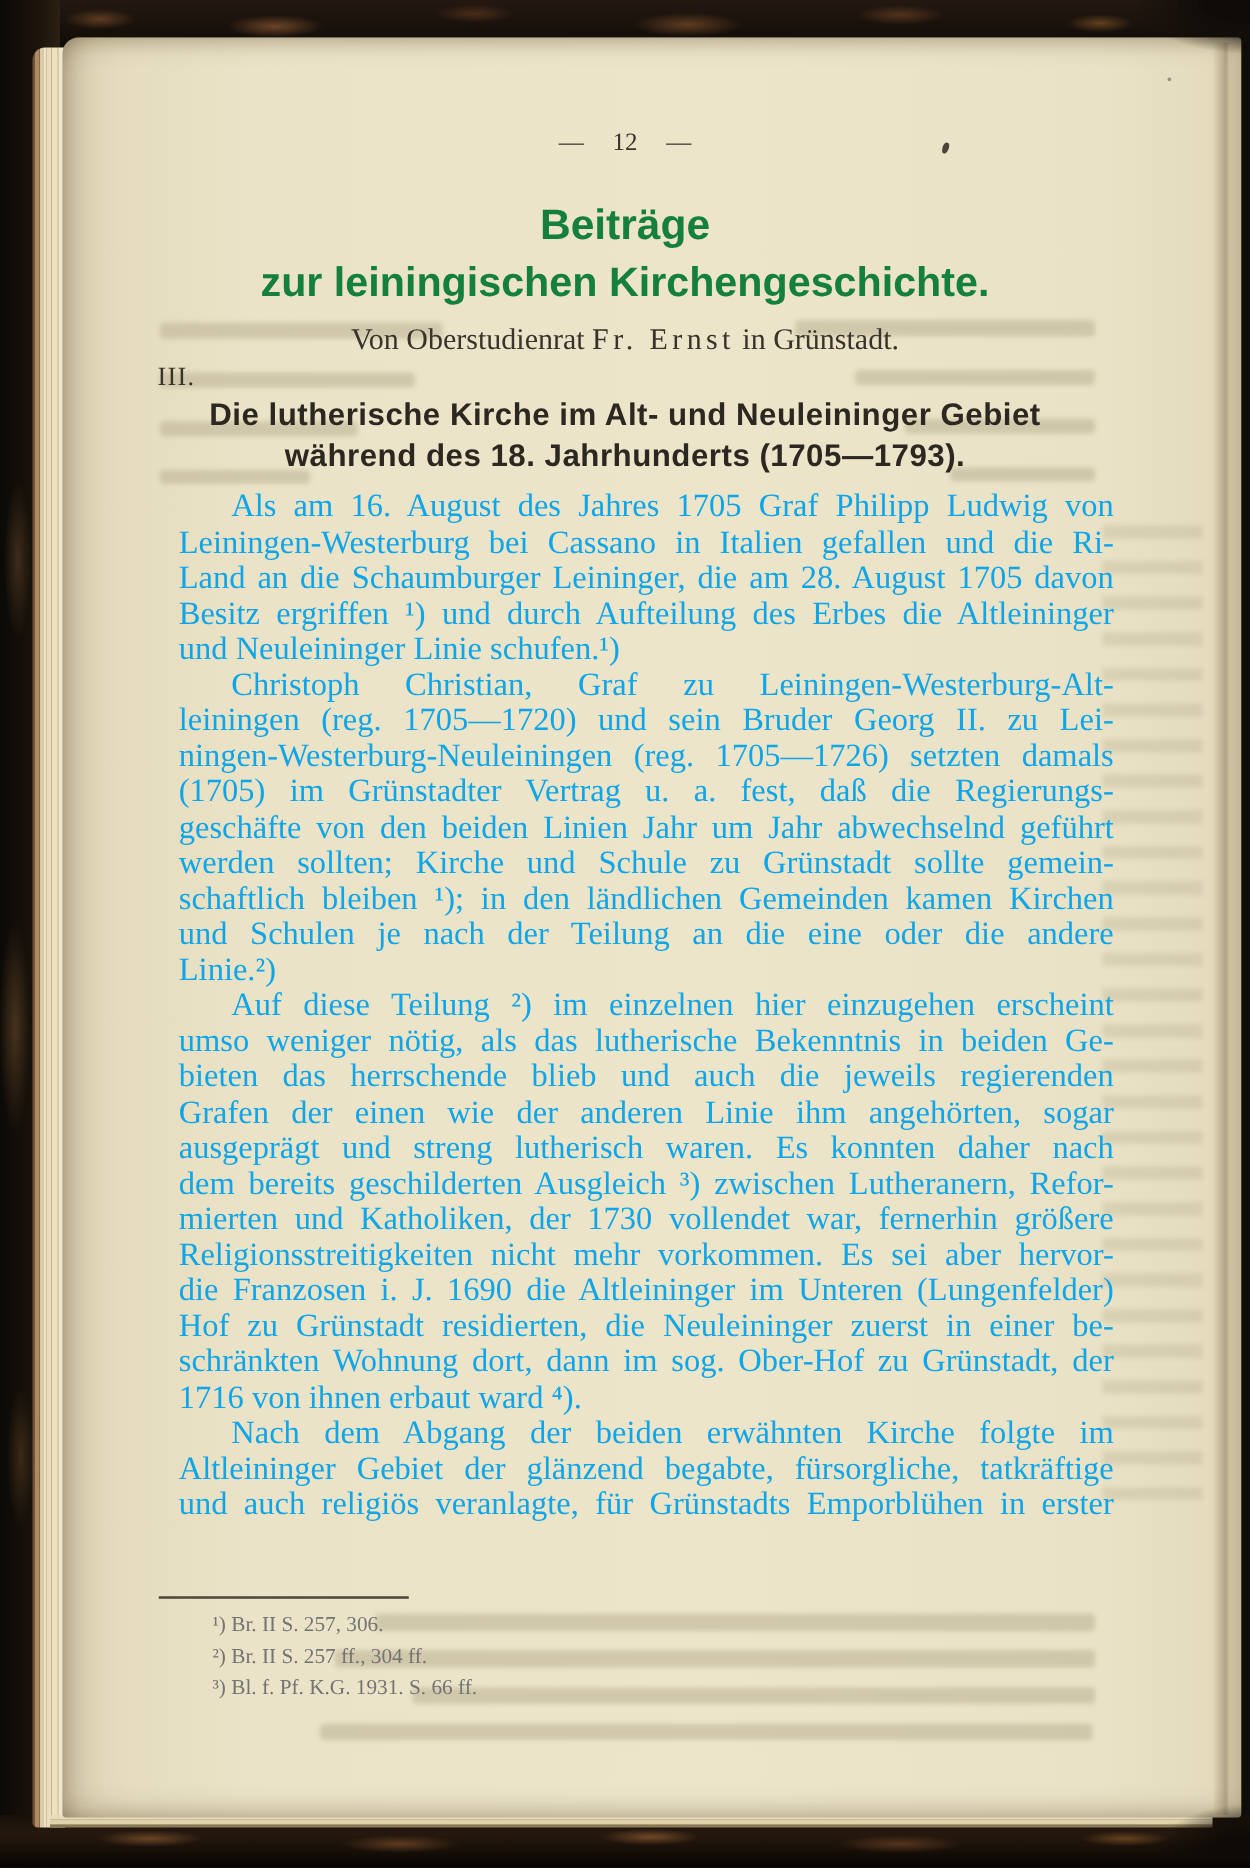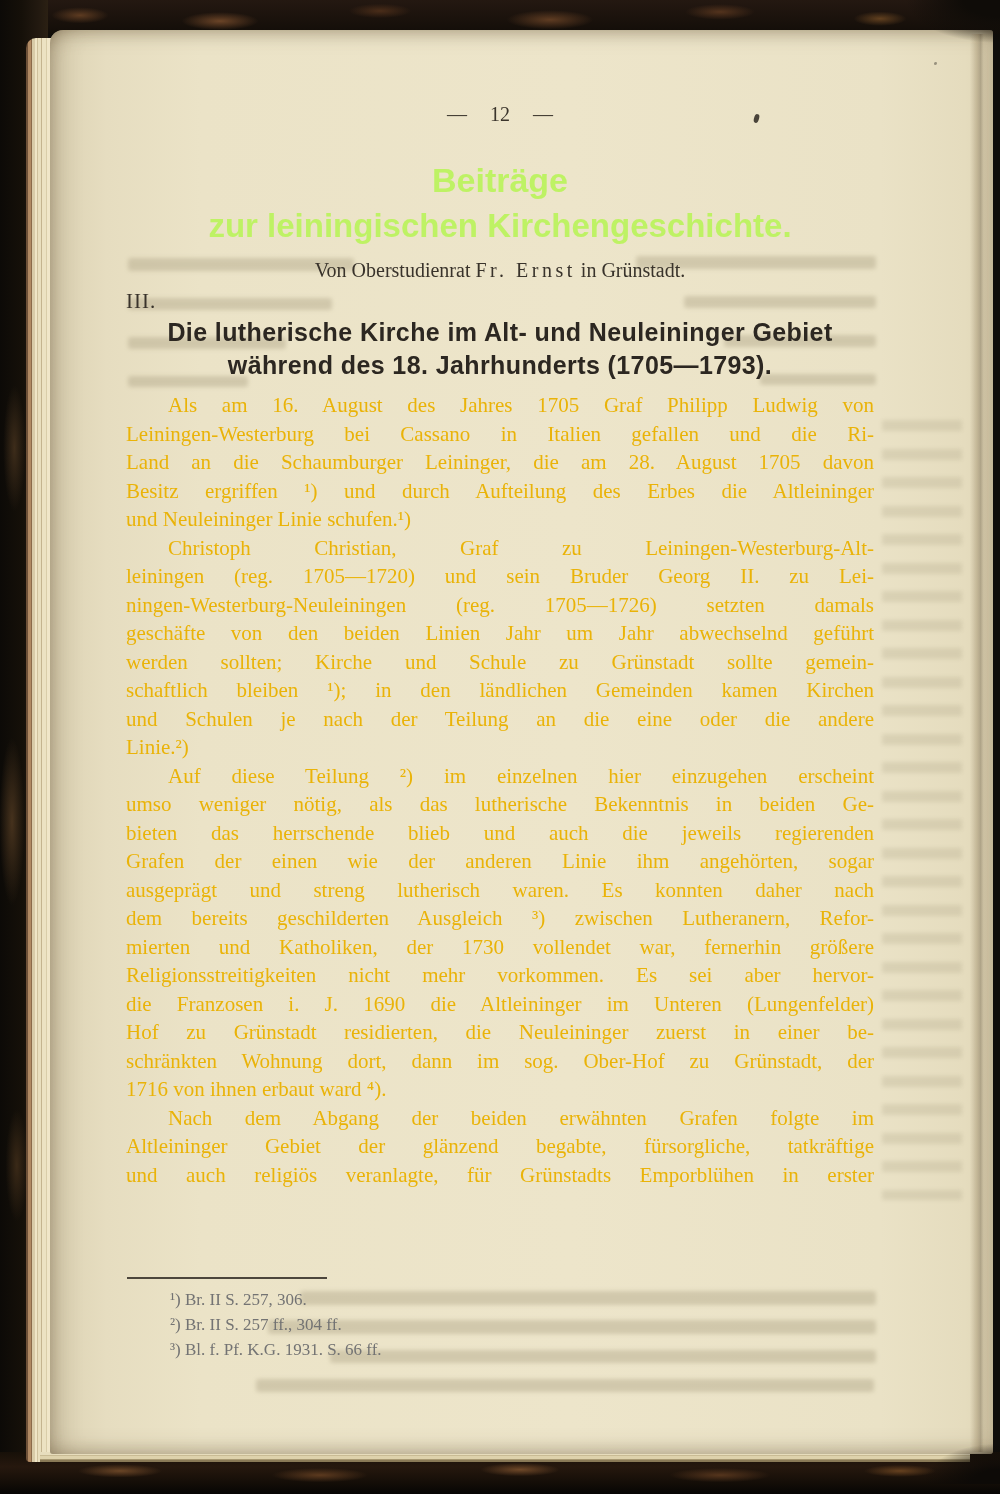--- a/index.html
+++ b/index.html
@@ -66,31 +66,31 @@
     background:repeating-linear-gradient(180deg,
       rgba(167,158,128,.55) 0px, rgba(167,158,128,.55) 11px,
       rgba(167,158,128,0) 11px, rgba(167,158,128,0) 28.5px);}
   .speck{position:absolute;background:#4a443a;border-radius:50% 40% 55% 45%;}
 
   
   .content{left:0;top:0;width:1000px;height:1494px;color:#39332b;}
   .content > div{position:absolute;}
   .colbox{left:126px;width:748px;}
   .pageno{top:103px;text-align:center;font-size:20px;word-spacing:18px;color:#3b352c;}
-  .title{text-align:center;font-family:"Liberation Sans",sans-serif;font-weight:bold;color:#bef264;}
+  .title{text-align:center;font-family:"Liberation Sans",sans-serif;font-weight:bold;color:#15803d;}
   .title1{top:161px;font-size:34px;}
   .title2{top:207px;font-size:33px;}
-  .byline{top:259px;text-align:center;font-size:20px;}
+  .byline{top:259px;text-align:center;font-size:24px;}
   .byline .name{letter-spacing:3.5px;}
   .numeral{top:289px;text-align:left;font-size:21px;letter-spacing:1px;}
   .heading{text-align:center;font-family:"Liberation Sans",sans-serif;font-weight:bold;color:#2c2721;letter-spacing:.4px;}
   .h1{top:318px;font-size:25px;}
   .h2{top:351px;font-size:25px;}
 
-  .bodytext{top:391px;font-size:21px;line-height:28.5px;color:#eab308;}
+  .bodytext{top:391px;font-size:26px;line-height:28.5px;color:#0ea5e9;margin-left:17px;}
   .para{margin:0;}
   .line{text-align:justify;text-align-last:justify;}
   .line.first{text-indent:42px;}
   .line.last{text-align-last:left;}
 
   .fnrule{left:127px;top:1277px;width:200px;height:2px;background:#4c463c;}
   .footnotes{left:170px;top:1287px;width:700px;font-size:17px;line-height:25px;color:#737373;}
   .fn{text-align:left;}
 </style>
 </head>
@@ -137,20 +137,21 @@
           <div class="line first">Als am 16. August des Jahres 1705 Graf Philipp Ludwig von</div>
           <div class="line">Leiningen-Westerburg bei Cassano in Italien gefallen und die Ri-</div>
           <div class="line">Land an die Schaumburger Leininger, die am 28. August 1705 davon</div>
           <div class="line">Besitz ergriffen ¹) und durch Aufteilung des Erbes die Altleininger</div>
           <div class="line last">und Neuleininger Linie schufen.¹)</div>
         </div>
         <div class="para">
           <div class="line first">Christoph Christian, Graf zu Leiningen-Westerburg-Alt-</div>
           <div class="line">leiningen (reg. 1705—1720) und sein Bruder Georg II. zu Lei-</div>
           <div class="line">ningen-Westerburg-Neuleiningen (reg. 1705—1726) setzten damals</div>
+          <div class="line">(1705) im Grünstadter Vertrag u. a. fest, daß die Regierungs-</div>
           <div class="line">geschäfte von den beiden Linien Jahr um Jahr abwechselnd geführt</div>
           <div class="line">werden sollten; Kirche und Schule zu Grünstadt sollte gemein-</div>
           <div class="line">schaftlich bleiben ¹); in den ländlichen Gemeinden kamen Kirchen</div>
           <div class="line">und Schulen je nach der Teilung an die eine oder die andere</div>
           <div class="line last">Linie.²)</div>
         </div>
         <div class="para">
           <div class="line first">Auf diese Teilung ²) im einzelnen hier einzugehen erscheint</div>
           <div class="line">umso weniger nötig, als das lutherische Bekenntnis in beiden Ge-</div>
           <div class="line">bieten das herrschende blieb und auch die jeweils regierenden</div>
@@ -158,21 +159,21 @@
           <div class="line">ausgeprägt und streng lutherisch waren.  Es konnten daher nach</div>
           <div class="line">dem bereits geschilderten Ausgleich ³) zwischen Lutheranern, Refor-</div>
           <div class="line">mierten und Katholiken, der 1730 vollendet war, fernerhin größere</div>
           <div class="line">Religionsstreitigkeiten nicht mehr vorkommen.  Es sei aber hervor-</div>
           <div class="line">die Franzosen i. J. 1690 die Altleininger im Unteren (Lungenfelder)</div>
           <div class="line">Hof zu Grünstadt residierten, die Neuleininger zuerst in einer be-</div>
           <div class="line">schränkten Wohnung dort, dann im sog. Ober-Hof zu Grünstadt, der</div>
           <div class="line last">1716 von ihnen erbaut ward ⁴).</div>
         </div>
         <div class="para">
-          <div class="line first">Nach dem Abgang der beiden erwähnten Grafen folgte im</div>
+          <div class="line first">Nach dem Abgang der beiden erwähnten Kirche folgte im</div>
           <div class="line">Altleininger Gebiet der glänzend begabte, fürsorgliche, tatkräftige</div>
           <div class="line">und auch religiös veranlagte, für Grünstadts Emporblühen in erster</div>
         </div>
       </div>
     <div class="fnrule"></div>
     <div class="footnotes">
         <div class="fn">¹) Br. II S. 257, 306.</div>
         <div class="fn">²) Br. II S. 257 ff., 304 ff.</div>
         <div class="fn">³) Bl. f. Pf. K.G. 1931. S. 66 ff.</div>
       </div>

